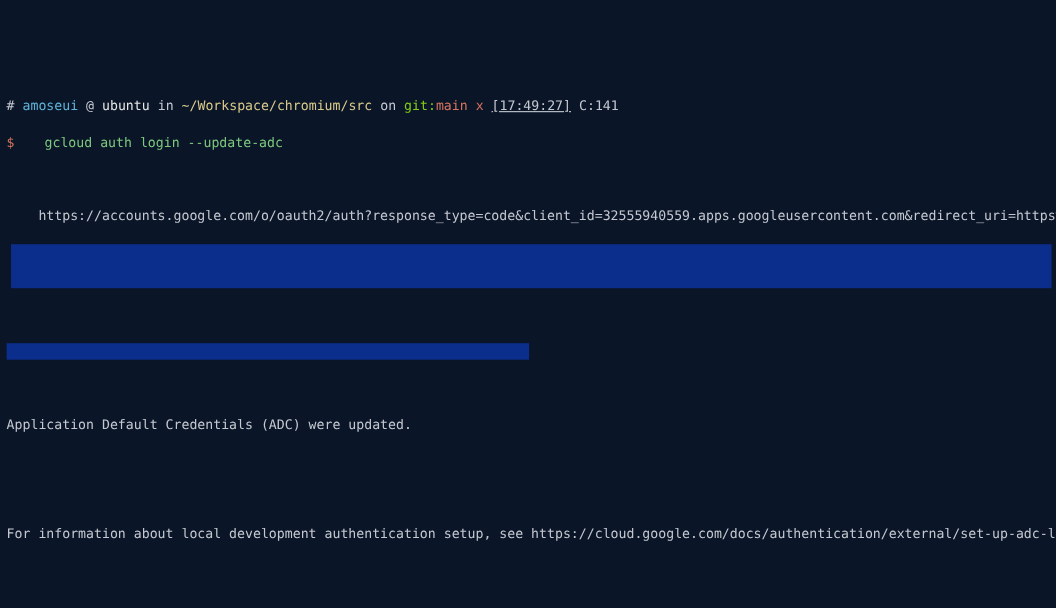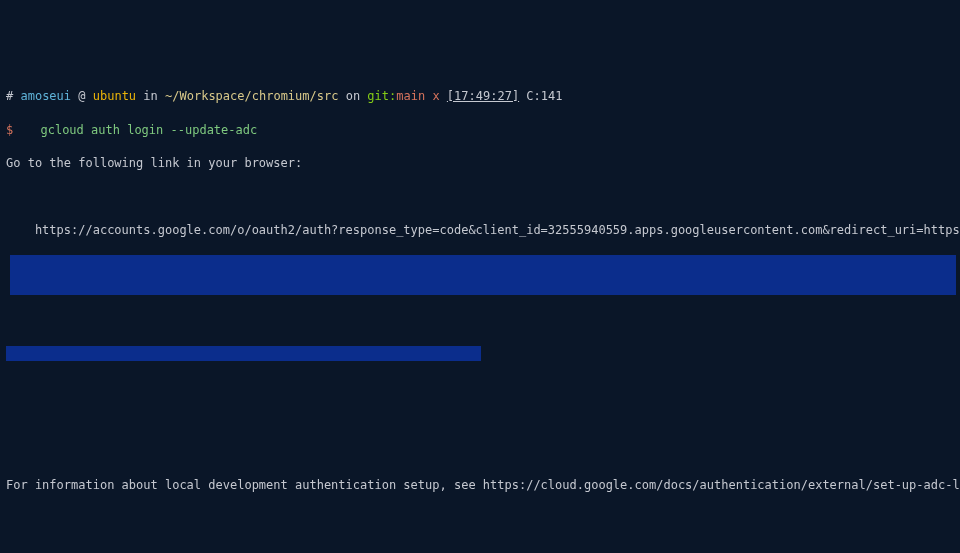--- a/index.html
+++ b/index.html
@@ -19,21 +19,21 @@
       overflow: hidden;
       white-space: pre;
     }
     .line {
       display: block;
       min-height: 16px;
     }
     .hash { color: #c5c8d0; }
     .user { color: #5fb3d9; }
     .at { color: #c5c8d0; }
-    .host { color: #eab308; }
+    .host { color: #e5e5e5; }
     .in-text { color: #c5c8d0; }
     .path { color: #d9c98a; }
     .on-text { color: #c5c8d0; }
     .git-label { color: #84cc16; }
     .branch { color: #d6735c; }
     .x { color: #d6735c; }
     .time { color: #c5c8d0; text-decoration: underline; }
     .c-label { color: #c5c8d0; }
     .dollar { color: #d6735c; }
     .cmd { color: #7fc97f; margin-left: 20px; }
@@ -48,27 +48,27 @@
     }
   </style>
 </head>
 <body>
 
 
 
 <div>
 <span class="line"><span class="hash">#</span> <span class="user">amoseui</span> <span class="at">@</span> <span class="host">ubuntu</span> <span class="in-text">in</span> <span class="path">~/Workspace/chromium/src</span> <span class="on-text">on</span> <span class="git-label">git:</span><span class="branch">main</span> <span class="x">x</span> <span class="time">[17:49:27]</span> <span class="c-label">C:</span><span class="c-label">141</span></span>
 <span class="line"><span class="dollar">$</span> <span class="cmd">gcloud auth login --update-adc</span></span>
-<span class="line">Go to the following link in your browser:</span>
 <span class="line"></span>
 <span class="line">    https://accounts.google.com/o/oauth2/auth?response_type=code&amp;client_id=32555940559.apps.googleusercontent.com&amp;redirect_uri=https%3A%2F%</span>
 <span class="redact-block" style="width:946px;height:40px;margin-left:4px;"></span>
 <span class="line"></span>
 <span class="line"><span class="redact" style="width:475px;height:15px;"></span></span>
 <span class="line"></span>
+<span class="line">Application Default Credentials (ADC) were updated.</span>
 <span class="line"></span>
 <span class="line"></span>
 <span class="line">For information about local development authentication setup, see https://cloud.google.com/docs/authentication/external/set-up-adc-local</span>
 
 
 
 
 
 
 

